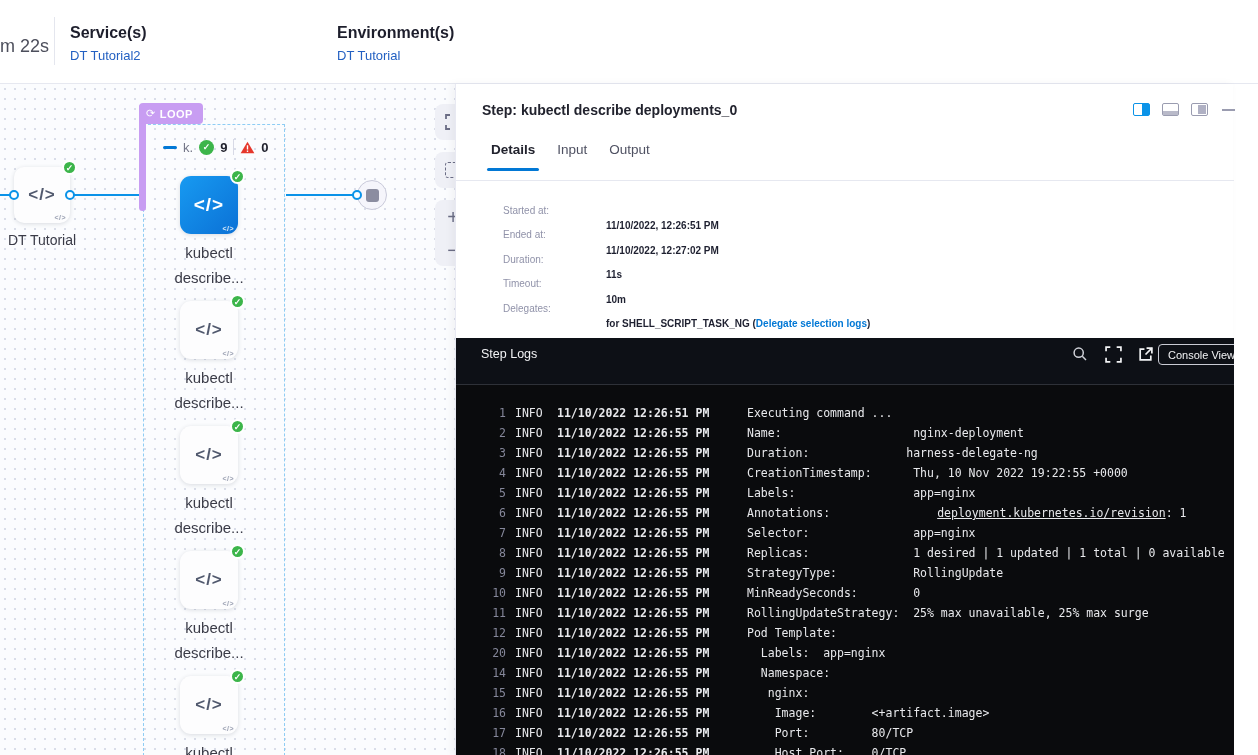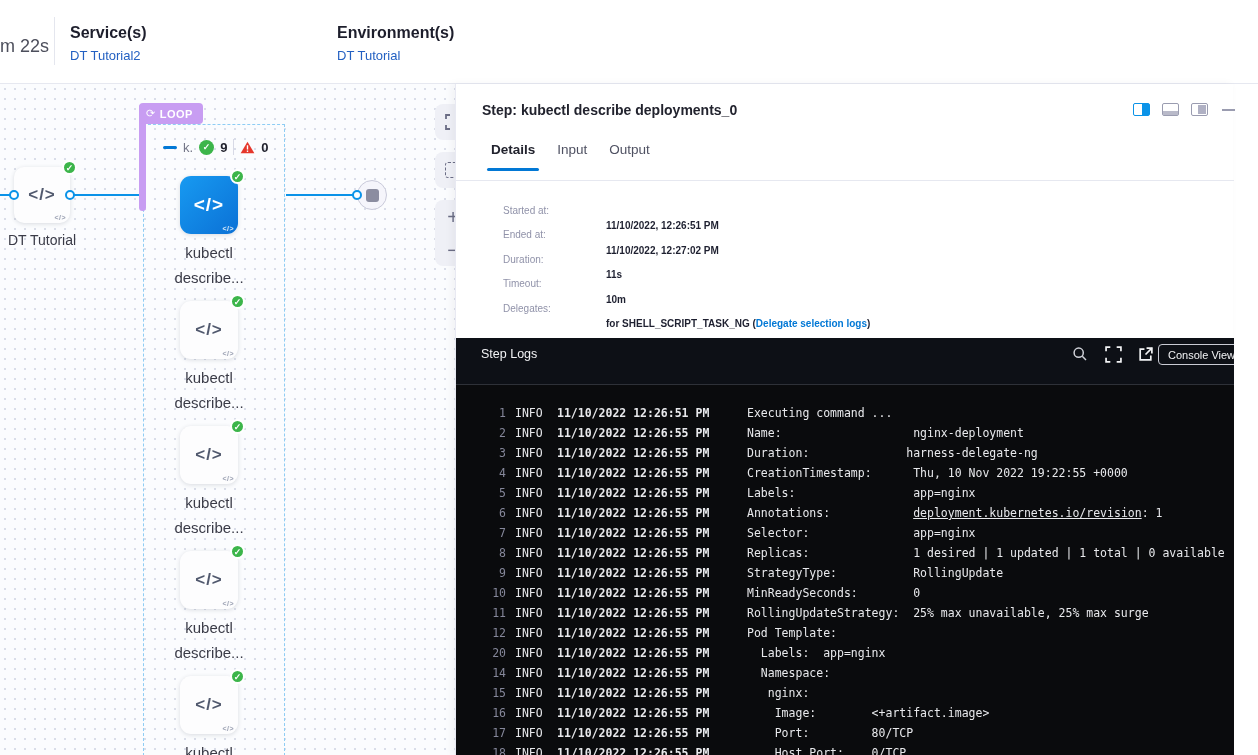--- a/index.html
+++ b/index.html
@@ -103,21 +103,21 @@
   .logs-title { position:absolute; left:25px; top:9px; font-size:12.5px; color:#f2f3f5; }
   .log-ico { position:absolute; top:8px; cursor:pointer; }
   .console-btn { position:absolute; left:702px; top:6px; height:21px; padding:0 9px; border:1px solid #c9cbd4; border-radius:4px;
                  color:#f2f3f5; font-size:11px; display:flex; align-items:center; white-space:nowrap; cursor:pointer; background:transparent; }
   .logs-body { height:384px; background:#0a0b0d; overflow:hidden; padding-top:18px; }
   .log-row { display:flex; height:20px; font-family:"DejaVu Sans Mono", monospace; font-size:11.5px; color:#e8e9ec; align-items:center; }
   .log-num { width:38px; margin-left:12px; text-align:right; color:#85879a; flex:none; }
   .log-level { width:42px; margin-left:9px; flex:none; }
   .log-time { width:190px; flex:none;font-weight:bold; }
   .log-msg { white-space:pre; }
-  .log-msg u { text-decoration:underline; cursor:pointer; }
+  .log-msg u { text-decoration:underline; cursor:pointer;margin-left:24px; }
 </style>
 </head>
 <body>
 
 <div class="screen">
 
   <header class="topbar">
     <span class="elapsed">m 22s</span>
     <span class="vdiv"></span>
     <div class="meta-block service">

